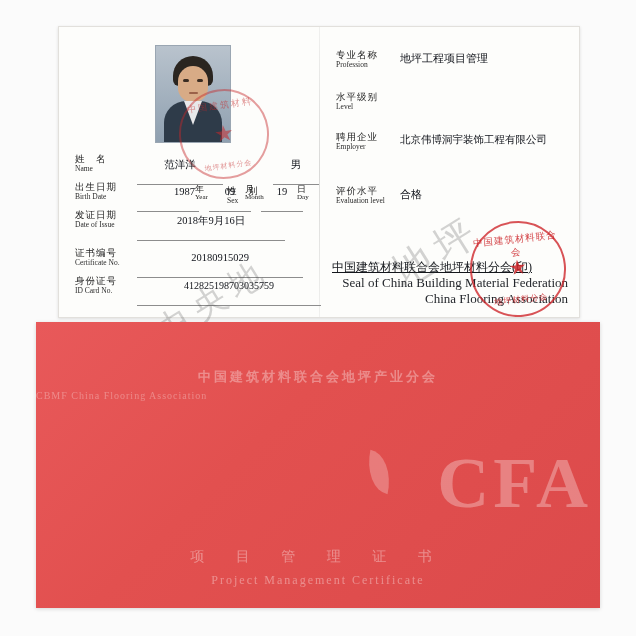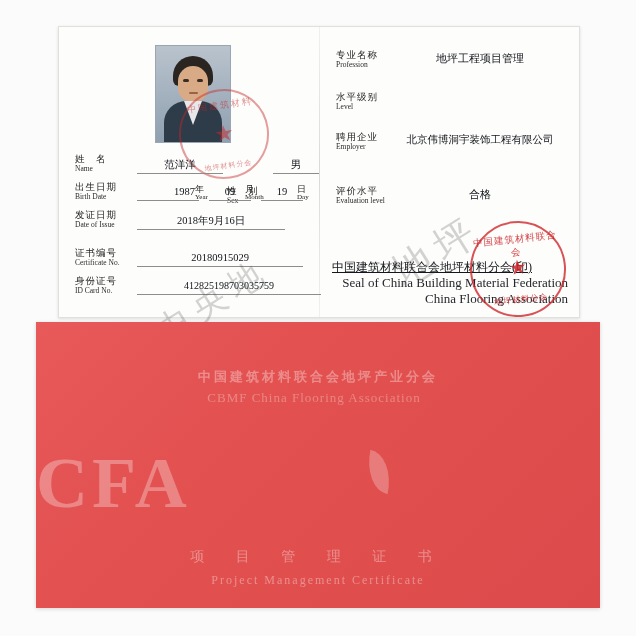--- a/index.html
+++ b/index.html
@@ -169,21 +169,21 @@
   .flabel .en {
     display: block;
     font-size: 7.5px;
     color: #2a2a2a;
   }
   .fval {
     position: absolute;
     font-size: 10.5px;
     color: #10131a;
     border-bottom: 0.6px solid #8d8d8d;
-    padding: 0 4px 1px 4px;
+    padding: 0 4px 12px 4px;
     min-height: 13px;
   }
 
   .v-name   { left: 62px; top: 3px; width: 78px; text-align: center; }
   .l-sex    { left: 152px; top: 0; width: 44px; margin-top: 32px; }
   .v-sex    { left: 198px; top: 3px; width: 38px; text-align: center; }
   .v-year   { left: 62px; top: 3px; width: 54px; text-align: right; }
   .v-month  { left: 134px; top: 3px; width: 34px; text-align: center; }
   .v-day    { left: 186px; top: 3px; width: 34px; text-align: center; }
   .unit {
@@ -229,21 +229,20 @@
     color: #2a2a2a;
   }
   .rval {
     position: absolute;
     left: 64px;
     top: 0;
     width: 160px;
     font-size: 11px;
     color: #10131a;
     line-height: 1.35;
-    text-align: center;
   }
   .rval.small { font-size: 10.5px; }
 
   .seal-main {
     position: absolute;
     left: 150px;
     top: 194px;
     width: 92px;
     height: 92px;
     border: 2.4px solid rgba(205,35,40,0.78);
@@ -324,30 +323,29 @@
     text-align: center;
     font-size: 13px;
     letter-spacing: 3px;
     color: rgba(255,255,255,0.34);
     font-weight: bold;
   }
   .cover-title-en {
     position: absolute;
     left: 0; right: 8px;
     top: 68px;
-    text-align: center;
-    font-size: 13px;
+    font-size: 10px;
     letter-spacing: 1px;
     color: rgba(255,255,255,0.3);
   }
   .cfa {
     position: absolute;
-    left: 0; right: 16px;
+    left: 0; right: 8px;
     top: 120px;
-    text-align: left;
+    text-align: right;
     font-size: 72px;
     font-weight: bold;
     letter-spacing: 4px;
     color: rgba(255,255,255,0.30);
     font-family: "Liberation Serif", serif;
   }
   .leaf {
     position: absolute;
     left: 330px;
     top: 130px;

